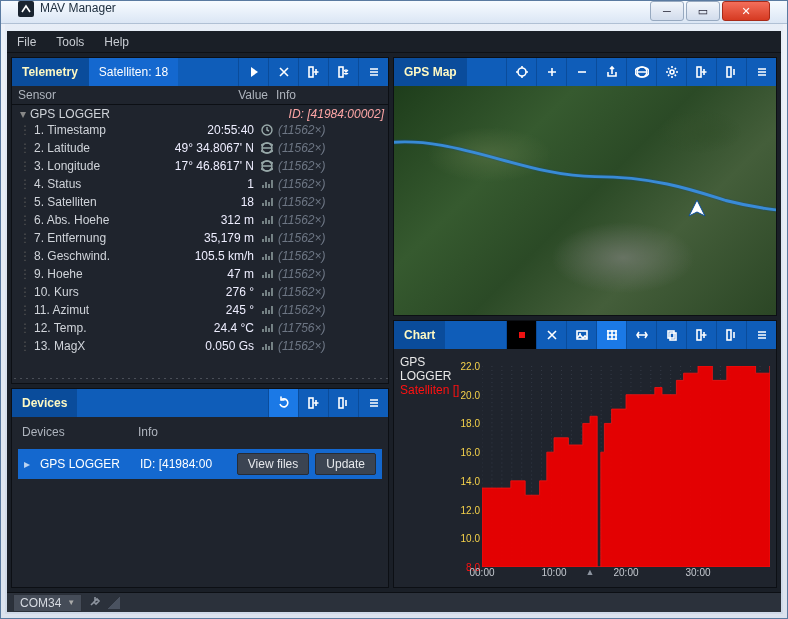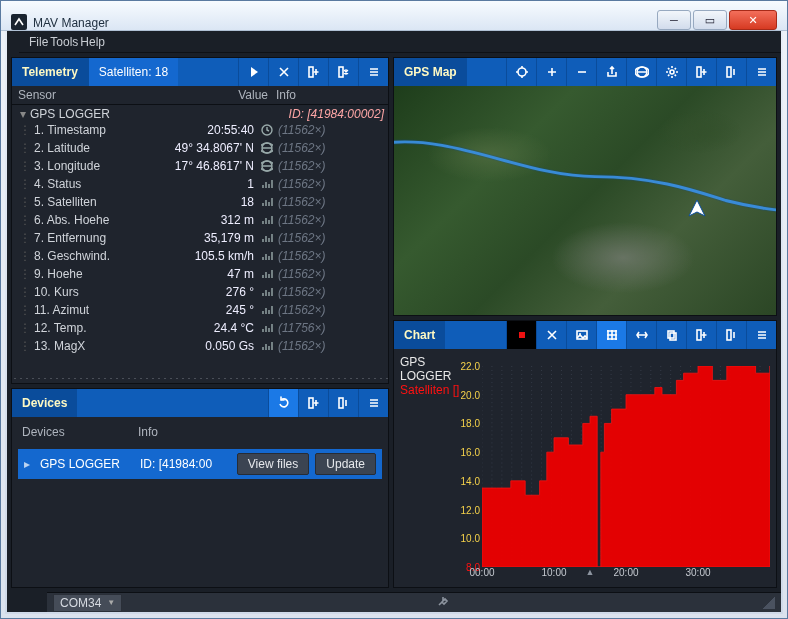--- a/index.html
+++ b/index.html
@@ -1,29 +1,29 @@
 <!DOCTYPE html>
 <html><head>
 <meta charset="utf-8">
 <style>
   * { margin:0; padding:0; box-sizing:border-box; font-family:"Segoe UI",Tahoma,sans-serif; font-size:12px; }
   body { width:788px; height:619px; overflow:hidden; background:#d4d4d4; }
 
   
   .window { position:relative; width:788px; height:619px; background:linear-gradient(#e8eef7,#cfd9e8); border:1px solid #5a7aa0; box-shadow:inset 0 0 0 4px rgba(255,255,255,0.25); }
-  .titlebar { height:30px; display:flex; align-items:flex-end; padding:0 10px; background:linear-gradient(#f7fbff,#dbe6f4); border-bottom:1px solid #b0c0d4; }
+  .titlebar { height:23px; display:flex; align-items:flex-start; padding:0 17px; background:linear-gradient(#f7fbff,#dbe6f4); border-bottom:1px solid #b0c0d4; }
   .titlebar .app-icon { width:16px; height:16px; background:#1a2430; border-radius:2px; display:flex; align-items:center; justify-content:center; margin-right:6px; }
   .titlebar .app-icon svg { width:10px; height:10px; }
   .titlebar .title { color:#203040; flex:1; }
   .tb-ctrls { display:flex; gap:2px; }
   .tb-btn { width:34px; height:20px; background:linear-gradient(#f2f6fb,#d2dcec); border:1px solid #97a9c0; border-radius:3px; display:flex; align-items:center; justify-content:center; font-family:sans-serif; font-size:11px; color:#223; }
   .tb-btn.close { background:linear-gradient(#f36f5b,#d63a22); color:#fff; border-color:#a82a18; width:48px; }
 
   .client { position:absolute; left:6px; right:6px; top:30px; bottom:6px; background:#1a1f27; color:#d0d4da; display:flex; flex-direction:column; }
-  .menubar { height:22px; display:flex; align-items:center; gap:2px; padding:0 10px; background:#1a1f27; border-bottom:1px solid #0e1116;margin-left:12px; }
+  .menubar { height:22px; display:flex; align-items:center; gap:20px; padding:0 10px; background:#1a1f27; border-bottom:1px solid #0e1116; }
   .menubar span { color:#c8ccd2; }
 
   .content { flex:1; display:flex; gap:4px; padding:4px; min-height:0; }
   .col { display:flex; flex-direction:column; gap:4px; min-height:0; }
   .col.left { width:378px; }
   .col.right { flex:1; }
 
   .panel { background:#1f242d; border:1px solid #0c0f14; display:flex; flex-direction:column; min-height:0; }
   .panel-hd { height:28px; display:flex; align-items:center; background:#0f5db9; }
   .panel-hd .ttl { font-weight:bold; color:#fef9c3; padding:0 10px; height:100%; display:flex; align-items:center; background:#0a4c9b; }
@@ -77,21 +77,21 @@
   
   .chartpanel { flex:0 0 268px; }
   .chartbody { flex:1; display:flex; position:relative; background:#1f242d; }
   .chart-lbl { width:88px; padding:6px; }
   .chart-lbl .a{color:#e8e8e8;} .chart-lbl .b{color:#f11; }
   .chartarea { flex:1; position:relative; margin:17px 6px 20px 0; }
   .chartarea svg { position:absolute; inset:0; width:100%; height:100%; }
   .y-tick { position:absolute; right:100%; transform:translateY(-50%); padding-right:2px; font-size:10px; }
   .x-tick { position:absolute; top:100%; transform:translateX(-50%); font-size:10px; color:#c5c9d0; }
 
-  .status { height:20px; background:#2b313b; border-top:1px solid #0c0f14; display:flex; align-items:center; justify-content:space-between; padding:0 6px; gap:6px;margin-left:40px; }
+  .status { height:20px; background:#2b313b; border-top:1px solid #0c0f14; display:flex; align-items:center; justify-content:flex-start; padding:0 6px; gap:6px; }
   .status .combo { background:#454c58; color:#d6dae1; padding:1px 6px; border:1px solid #2a2f38; display:flex; align-items:center; gap:6px; }
   .status .combo .caret { font-size:8px; color:#aaa; }
   .status .plug svg{width:14px;height:14px;stroke:#8d949f;fill:none;stroke-width:1.6;}
   .status .grip { width:12px; height:12px; background:linear-gradient(135deg,transparent 50%,#4a5260 50%); }
 
   
   .ico-stroke { stroke:#fff; fill:none; stroke-width:1.6; }
 </style>
 </head>
 <body>

